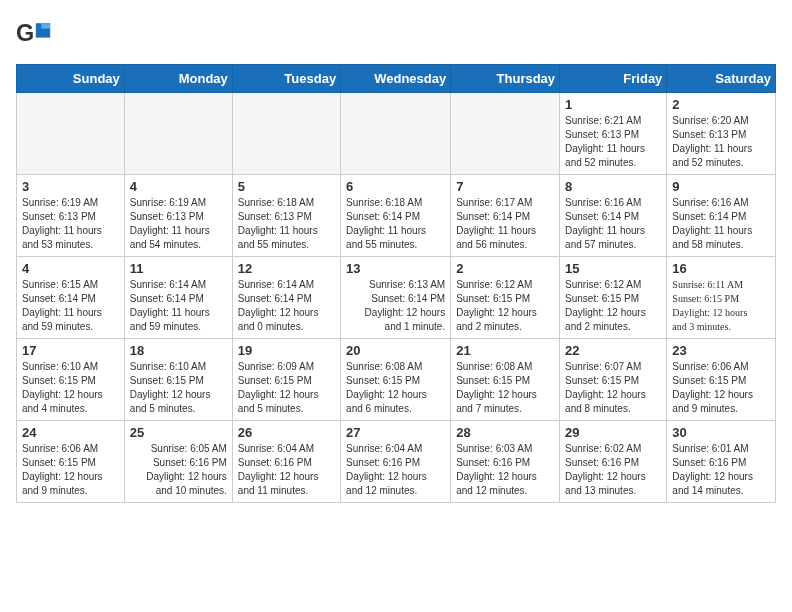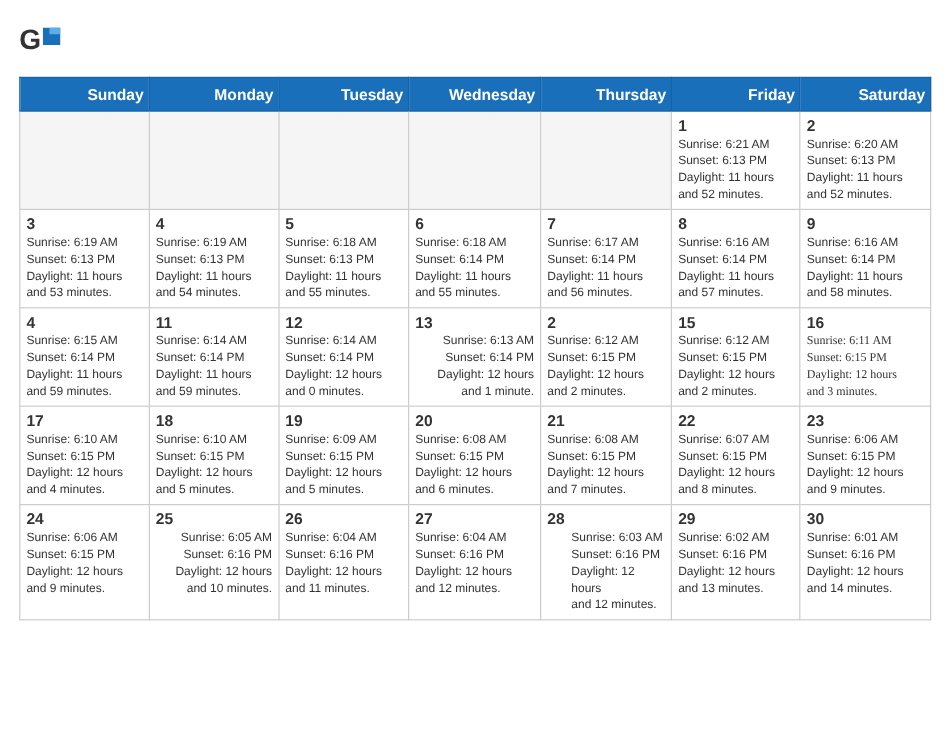--- a/index.html
+++ b/index.html
@@ -314,21 +314,21 @@
         </td>
         <td>
           <span class="day-number">27</span>
           <div class="sun-info" style="white-space: pre-line;">Sunrise: 6:04 AM
 Sunset: 6:16 PM
 Daylight: 12 hours
 and 12 minutes.</div>
         </td>
         <td>
           <span class="day-number">28</span>
-          <div class="sun-info" style="white-space: pre-line; margin-left: 20px;">Sunrise: 6:03 AM
+          <div class="sun-info" style="white-space: pre-line;">Sunrise: 6:03 AM
 Sunset: 6:16 PM
 Daylight: 12 hours
 and 12 minutes.</div>
         </td>
         <td>
           <span class="day-number">29</span>
           <div class="sun-info" style="white-space: pre-line;">Sunrise: 6:02 AM
 Sunset: 6:16 PM
 Daylight: 12 hours
 and 13 minutes.</div>

